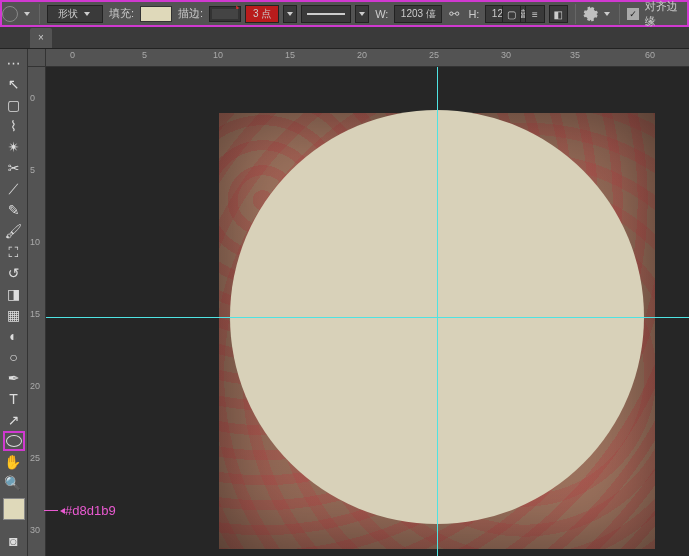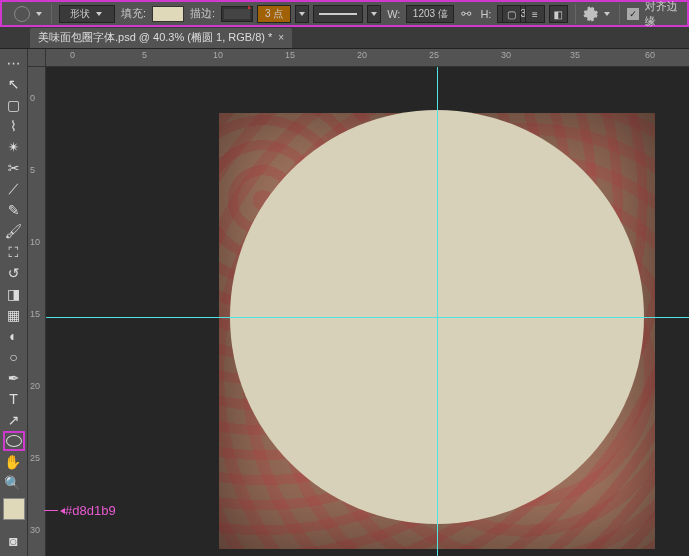--- a/index.html
+++ b/index.html
@@ -1,28 +1,28 @@
 <!DOCTYPE html>
 <html><head>
 <meta charset="utf-8">
 <style>
 * { margin: 0; padding: 0; box-sizing: border-box; }
 body { width: 689px; height: 556px; background: #535353; font-family: "Microsoft YaHei", sans-serif; font-size: 11px; color: #ccc; overflow: hidden; position: relative; }
 
-.options-bar { height: 27px; background: #535353; display: flex; align-items: center; padding: 0 12px; border: 2px solid #d039d0; gap: 4px; position: relative; }
+.options-bar { height: 27px; background: #535353; display: flex; align-items: center; padding: 0 0; border: 2px solid #d039d0; gap: 4px; position: relative; }
 .options-bar > * { flex-shrink: 0; }
 .tool-preset { width: 16px; height: 16px; border: 1px solid #888; border-radius: 50%; }
 .drop-arrow { width: 0; height: 0; border-left: 3px solid transparent; border-right: 3px solid transparent; border-top: 4px solid #ccc; margin: 0 2px; }
 .shape-sel { width: 56px; height: 18px; background: #3a3a3a; border: 1px solid #222; display: flex; align-items: center; justify-content: center; font-size: 10px; }
 .label { font-size: 11px; margin: 0 2px; }
 .fill-swatch { width: 32px; height: 16px; background: #dfd9ba; border: 1px solid #333; }
 .stroke-swatch { width: 32px; height: 16px; background: #333; border: 1px solid #222; position: relative; }
 .stroke-swatch::after { content: ""; position: absolute; left: 2px; top: 2px; right: 2px; bottom: 2px; background: #444; }
 .stroke-swatch::before { content: ""; position: absolute; right: 1px; top: 1px; width: 0; height: 0; border-left: 4px solid transparent; border-top: 4px solid #d03030; transform: rotate(45deg); transform-origin: top right; }
-.num-input { width: 34px; height: 18px; background: #a16207; border: 1px solid #222; color: #ccc; text-align: center; font-size: 10px; }
+.num-input { width: 34px; height: 18px; background: #b91c1c; border: 1px solid #222; color: #ccc; text-align: center; font-size: 10px; }
 .stroke-dash { width: 50px; height: 18px; background: #3a3a3a; border: 1px solid #222; display: flex; align-items: center; justify-content: center; }
 .stroke-dash::before { content: ""; width: 38px; height: 2px; background: #ccc; }
 .stroke-drop { width: 14px; height: 18px; background: #3a3a3a; border: 1px solid #222; display: flex; align-items: center; justify-content: center; }
 .dim-input { width: 48px; height: 18px; background: #3a3a3a; border: 1px solid #222; color: #ccc; font-size: 10px; text-align: center; }
 .link-icon { width: 16px; height: 16px; display: flex; align-items: center; justify-content: center; font-size: 12px; }
 .icon-btn { width: 20px; height: 18px; background: #3a3a3a; border: 1px solid #222; display: flex; align-items: center; justify-content: center; font-size: 10px; }
 .divider { width: 1px; height: 20px; background: #666; margin: 0 3px; }
 .gear-icon { width: 16px; height: 16px; }
 .checkbox { width: 12px; height: 12px; background: #aaa; display: inline-flex; align-items: center; justify-content: center; font-size: 9px; color: #222; }
 
@@ -105,21 +105,20 @@
       <path fill="#ccc" d="M8 5a3 3 0 100 6 3 3 0 000-6zm6 3l1.5-1-1-2.5-1.8.5-1.4-1.4.5-1.8-2.5-1L8 2 7 .3l-2.5 1 .5 1.8L3.6 4.5l-1.8-.5-1 2.5L2.3 8 .5 9l1 2.5 1.8-.5 1.4 1.4-.5 1.8 2.5 1L8 14l1 1.7 2.5-1-.5-1.8 1.4-1.4 1.8.5 1-2.5L14 8z" opacity="0.9"></path>
     </svg>
   <div class="drop-arrow"></div>
   <div class="divider"></div>
   <span class="checkbox">✓</span>
   <span class="label">对齐边缘</span>
 </div>
 
 <div class="tab-bar">
   <div class="tab">
-    <span>美味面包圈字体.psd @ 40.3% (椭圆 1, RGB/8) *</span>
     <span class="tab-close">×</span>
   </div>
 </div>
 
 <div class="main">
   <div class="toolbox">
     <div class="tool">⋯</div>
     <div class="tool">↖</div>
     <div class="tool">▢</div>
     <div class="tool">⌇</div>

